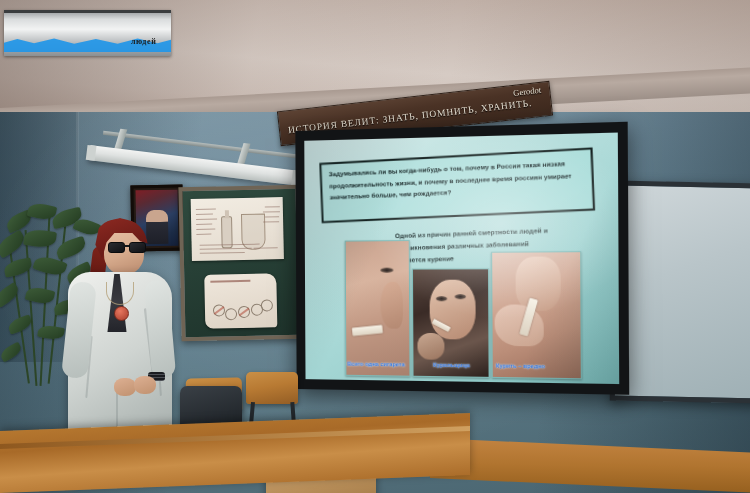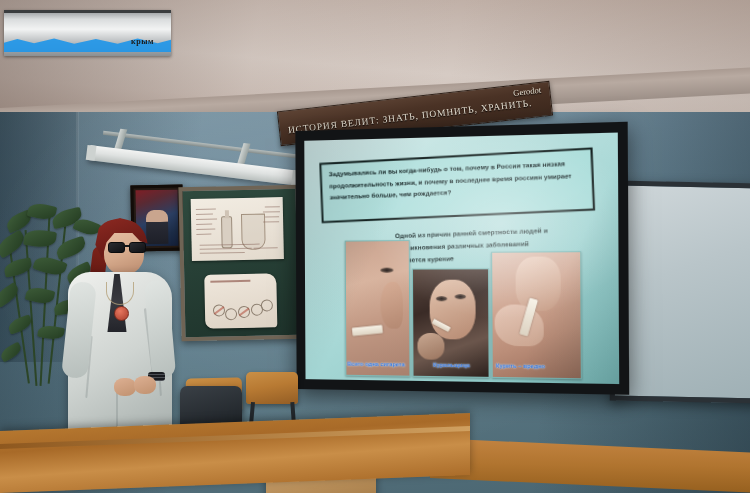--- a/index.html
+++ b/index.html
@@ -376,16 +376,16 @@
     <div class="screw" style="left:98px;top:32px;"></div>
   </div>
 
   <div class="desk2"></div>
   <div class="desk"></div>
   <div class="desk-edge"></div>
 
   <div class="logo">
     <div class="logo-top"></div>
     <div class="logo-wave"></div>
-    <div class="logo-sub">крым</div>
+    <div class="logo-sub">людей</div>
   </div>
 
 </div>
 
 </body></html>

